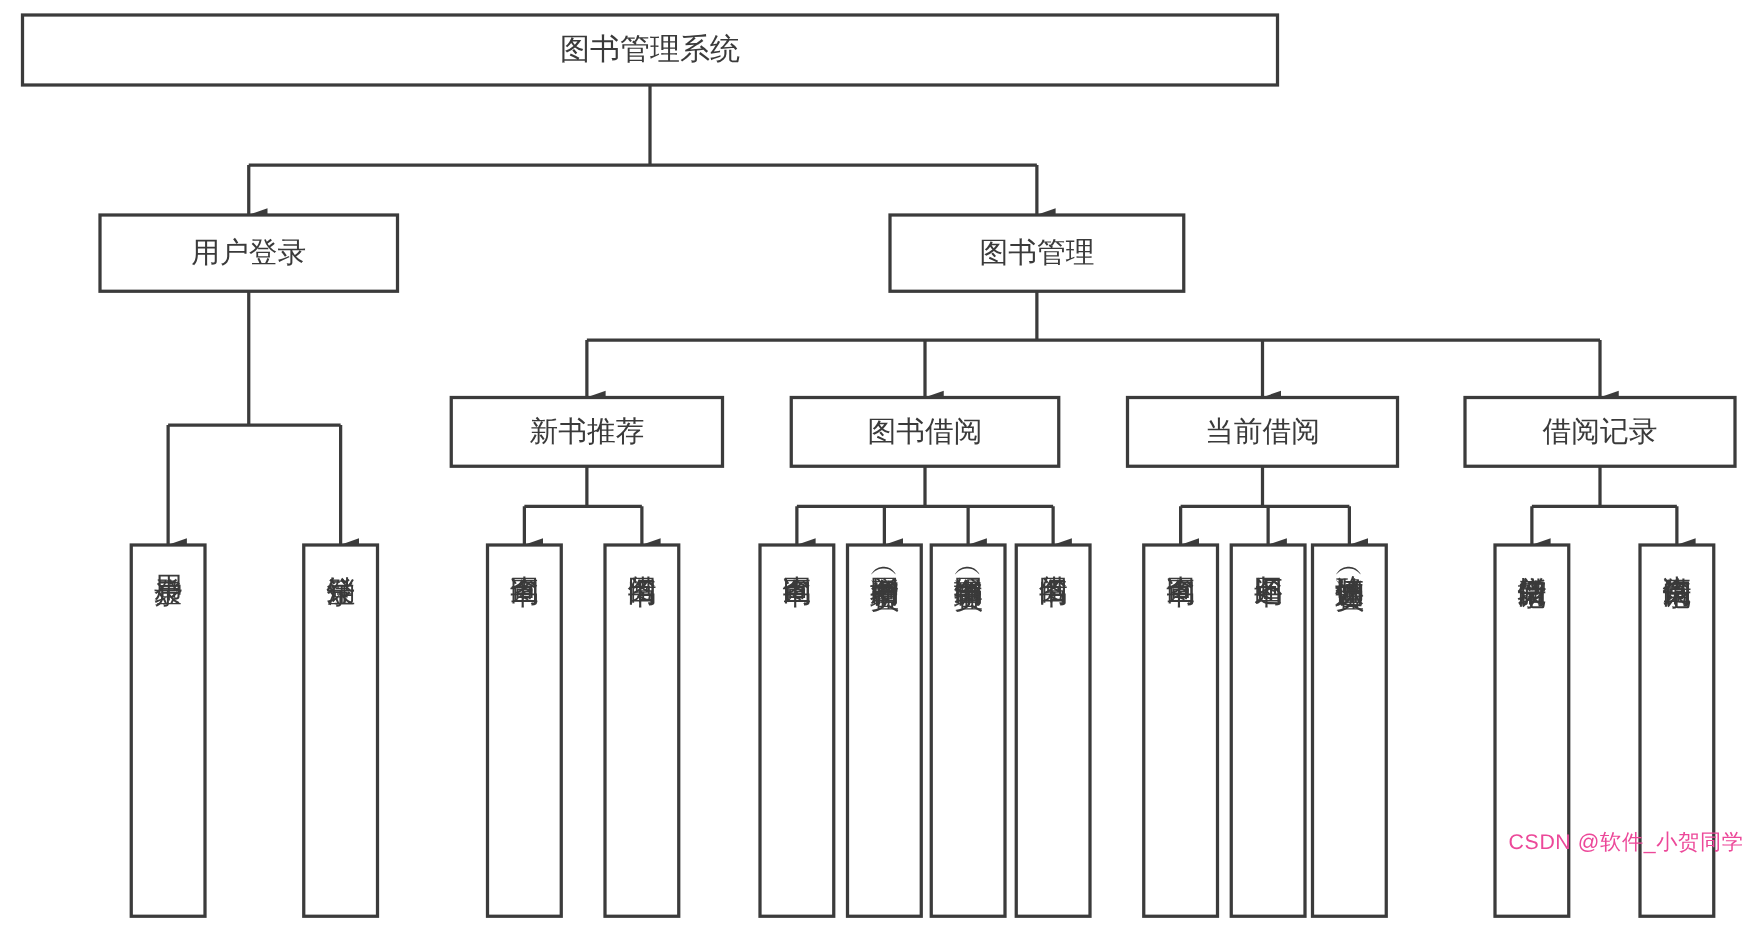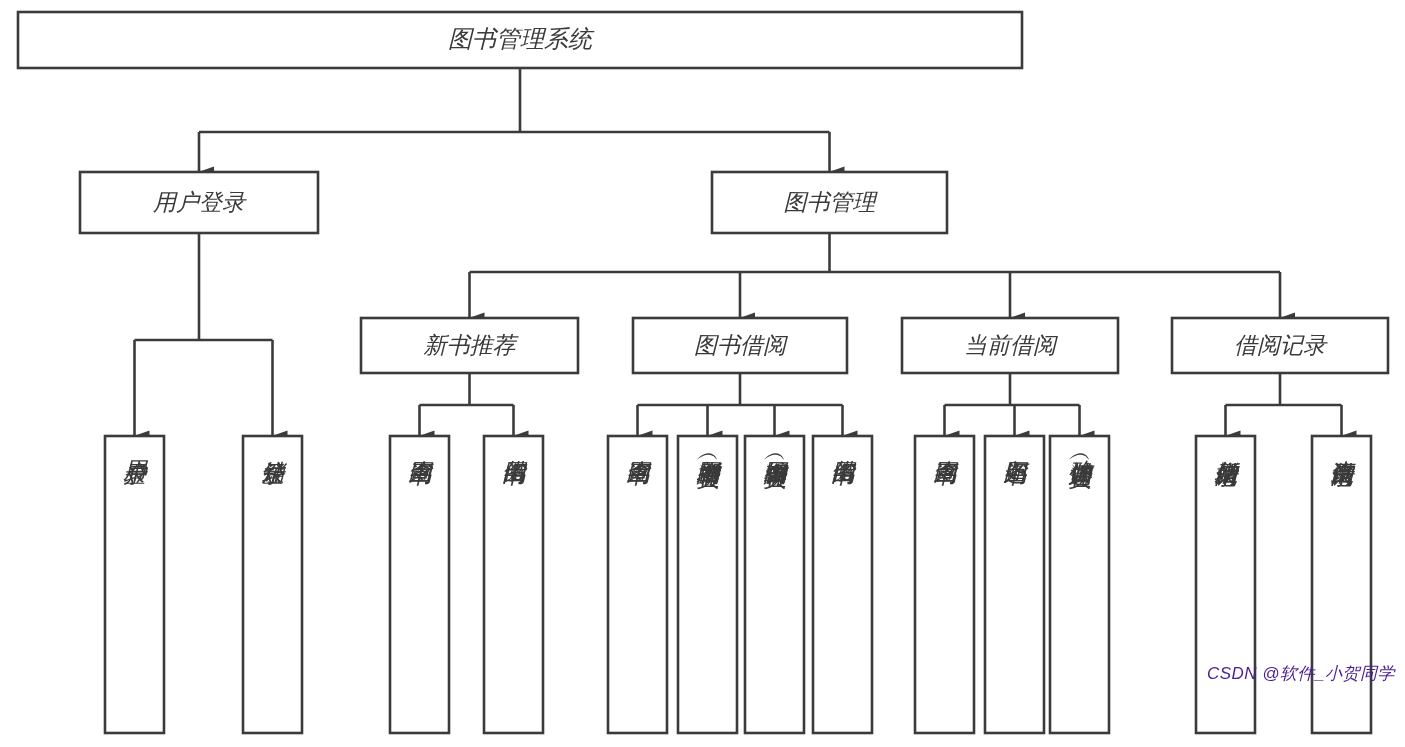--- a/index.html
+++ b/index.html
@@ -13,21 +13,20 @@
     font-family: "Liberation Sans", "DejaVu Sans", sans-serif;
     overflow: hidden;
     position: relative;
   }
   #diagram-root {
     position: absolute;
     left: 0;
     top: 0;
     width: 1405px;
     height: 689px;
-    font-style: italic;
   }
   svg.flow {
     display: block;
     width: 1405px;
     height: 747px;
   }
   .node-box {
     fill: #ffffff;
     stroke: #3b3b3b;
     stroke-width: 2.6;
@@ -64,21 +63,21 @@
     text-align: center;
     white-space: nowrap;
     user-select: none;
   }
   .watermark {
     position: absolute;
     right: 10px;
     bottom: 4px;
     font-family: "Liberation Sans", "DejaVu Sans", sans-serif;
     font-size: 17px;
-    color: #4c1d95;
+    color: #ec4899;
     white-space: nowrap;
     letter-spacing: 0.5px;
   }
 </style>
 </head>
 <body>
 
 <div id="diagram-root">
   <svg class="flow" viewBox="0 0 1405 747">
     <defs>

